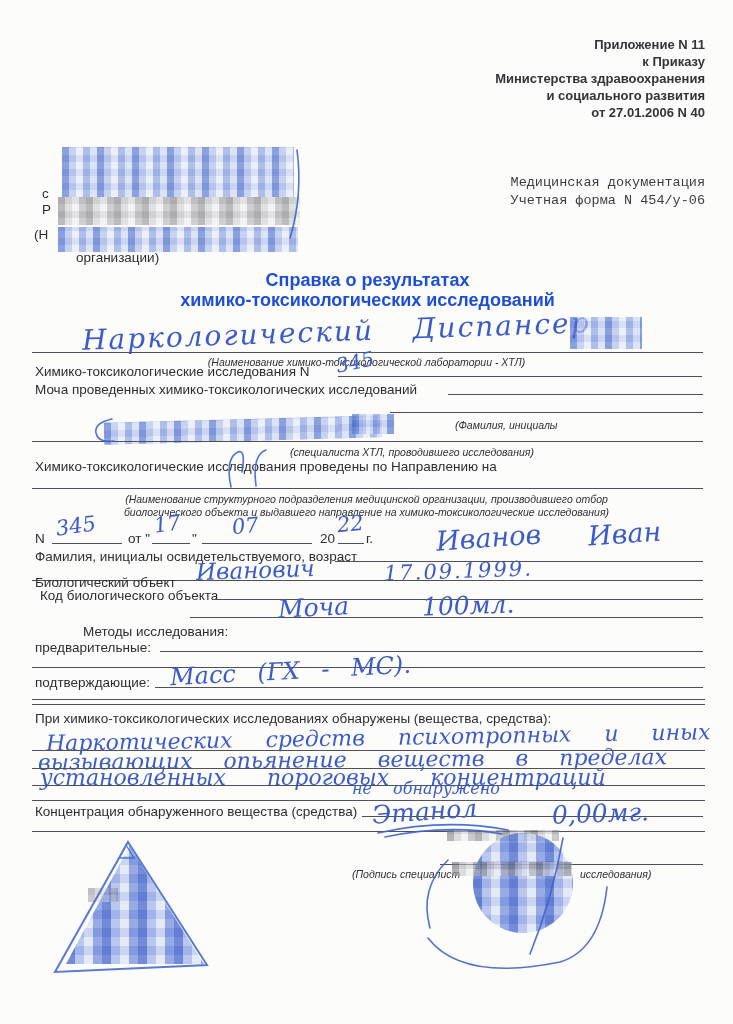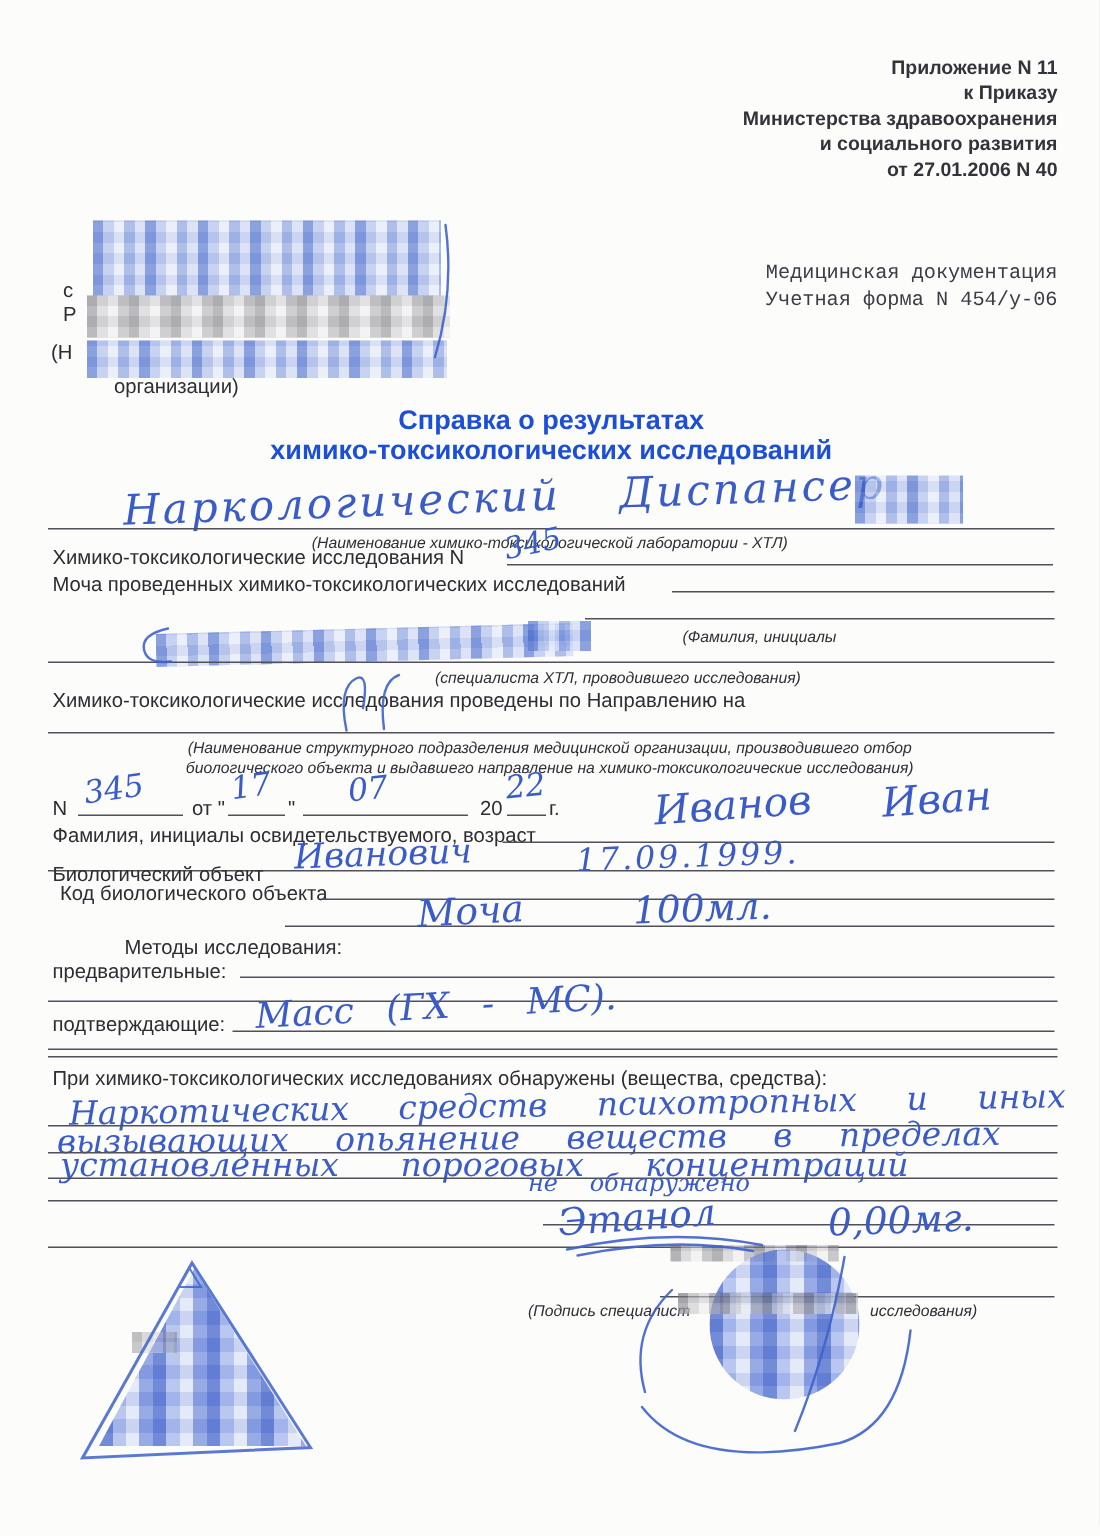--- a/index.html
+++ b/index.html
@@ -130,20 +130,21 @@
 
   <span class="hw" style="left:46px;top:727px;font-size:22px;word-spacing:26px;transform:rotate(-1deg);">Наркотических средств психотропных и иных</span>
   <div class="rule" style="left:32px;top:750px;width:673px;"></div>
   <span class="hw" style="left:38px;top:749px;font-size:22px;word-spacing:24px;transform:rotate(-0.5deg);">вызывающих опьянение веществ в пределах</span>
   <div class="rule" style="left:32px;top:768px;width:673px;"></div>
   <span class="hw" style="left:40px;top:767px;font-size:22px;word-spacing:34px;">установленных пороговых концентраций</span>
   <div class="rule" style="left:32px;top:785px;width:673px;"></div>
   <span class="hw" style="left:352px;top:781px;font-size:16px;word-spacing:16px;">не обнаружено</span>
   <div class="rule" style="left:32px;top:800px;width:673px;"></div>
 
+  <span class="lb" style="left:35px;top:804px;">Концентрация обнаруженного вещества (средства)</span>
   <div class="rule" style="left:362px;top:816px;width:341px;"></div>
   <span class="hw" style="left:372px;top:799px;font-size:25px;transform:rotate(-4deg);">Этанол</span>
   <span class="hw" style="left:552px;top:801px;font-size:25px;transform:rotate(-2deg);">0,00мг.</span>
   <div class="rule" style="left:32px;top:831px;width:673px;"></div>
   <div class="mz mz-gray" style="left:447px;top:830px;width:112px;height:11px;"></div>
 
   <div class="rule" style="left:440px;top:864px;width:263px;"></div>
   <div class="cap" style="left:352px;top:868px;">(Подпись специалист</div>
   <div class="cap" style="left:580px;top:868px;">исследования)</div>
 

